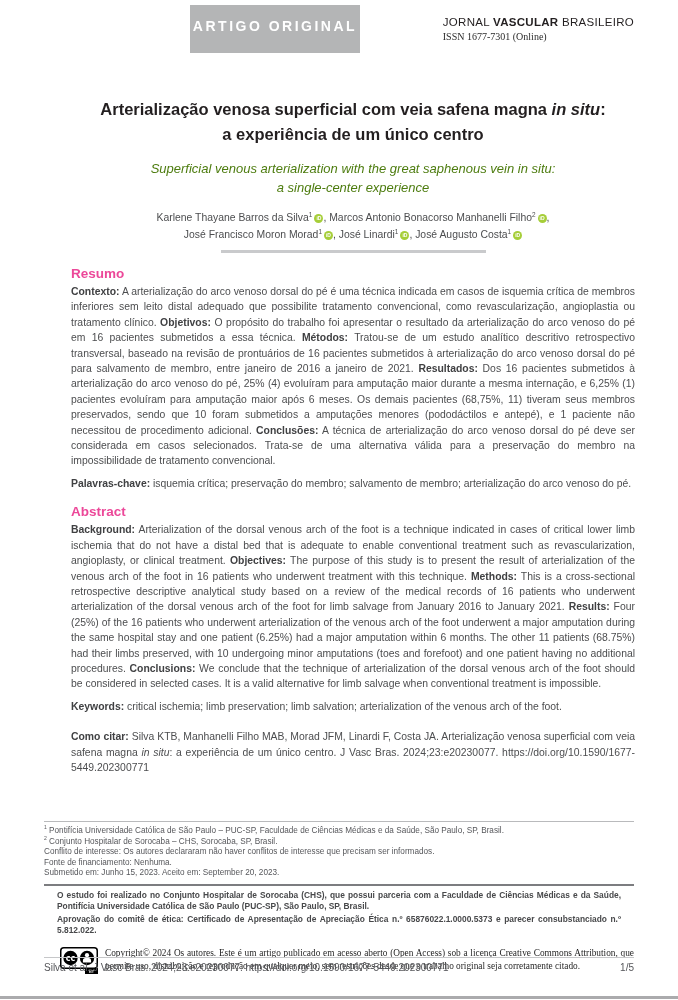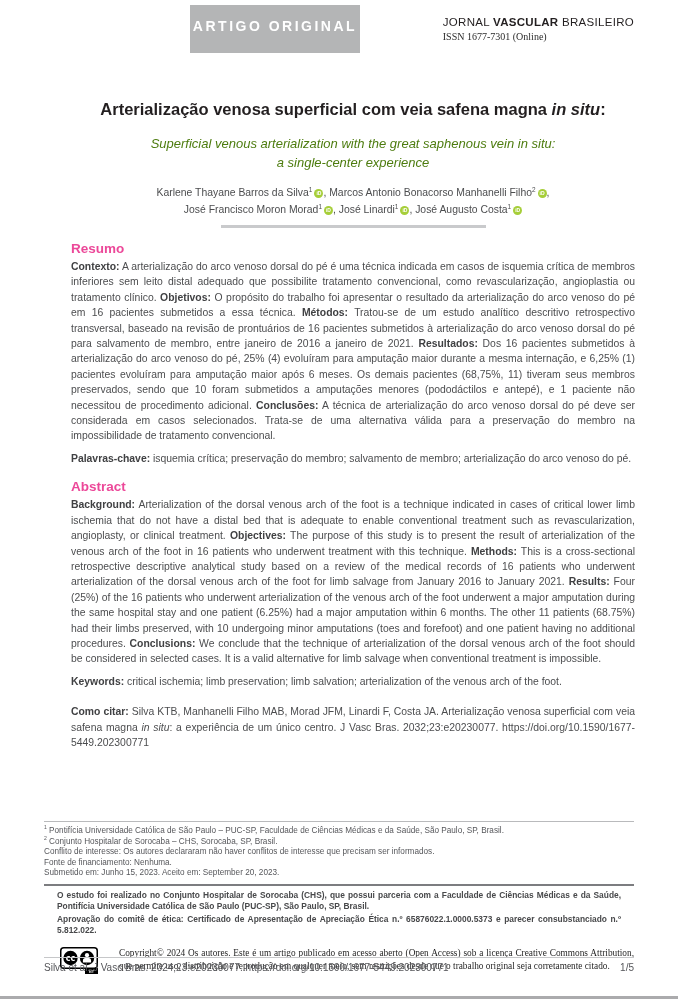--- a/index.html
+++ b/index.html
@@ -33,21 +33,21 @@
   .cite{margin-top:15px;}
   .doi{overflow-wrap:anywhere;}
 
   
   .backmatter{position:absolute;left:44px;top:821px;width:590px;}
   .rule1{border-top:1px solid #b9babc;}
   .footnotes{margin-top:4px;font-size:8.2px;line-height:10.6px;color:#56575b;}
   .rule2{margin-top:5px;height:2px;background:#7c7d80;}
   .study{margin:4px 13px 0;font-size:8.4px;line-height:11px;font-weight:bold;color:#48494b;text-align:justify;}
   .ethics{margin-top:2px;}
-  .copyright{margin-top:11px;display:flex;gap:21px;align-items:flex-start;
+  .copyright{margin-top:11px;display:flex;gap:7px;align-items:flex-start;
              font-family:"Liberation Serif",serif;font-size:9.3px;line-height:12.6px;color:#1f1f1f;text-align:justify;padding-left:16px;}
   .ccbadge{flex:0 0 auto;}
 
   
   .footer{position:absolute;left:44px;right:44px;top:957px;border-top:1px solid #c6c7c9;padding-top:4px;
           display:flex;justify-content:space-between;font-size:10px;color:#55565a;}
   .bottombar{position:absolute;left:0;right:0;bottom:1px;height:3px;background:#ababad;}
 </style>
 </head>
 <body>
@@ -57,21 +57,21 @@
   <div class="type-badge">
     <span>ARTIGO ORIGINAL</span>
   </div>
   <div class="masthead">
     <div class="jname"><span>JORNAL </span><b>VASCULAR</b><span> BRASILEIRO</span></div>
     <div class="issn">ISSN 1677-7301 (Online)</div>
   </div>
 
   <div class="main">
 
-    <div class="title"><span>Arterialização venosa superficial com veia safena magna </span><i>in situ</i><span>:</span><br></div>
+    <div class="title"><span>Arterialização venosa superficial com veia safena magna </span><i>in situ</i><span>:</span><br><span>a experiência de um único centro</span></div>
 
     <div class="title-en"><span>Superficial venous arterialization with the great saphenous vein in situ:</span><br><span>a single-center experience</span></div>
 
     <div class="authors">
       <div>
         <span>Karlene Thayane Barros da Silva</span><sup>1</sup><span class="orcid">iD</span><span>, </span>
         <span>Marcos Antonio Bonacorso Manhanelli Filho</span><sup>2</sup><span class="orcid">iD</span><span>,</span>
       </div>
       <div>
         <span>José Francisco Moron Morad</span><sup>1</sup><span class="orcid">iD</span><span>, </span>
@@ -83,21 +83,21 @@
     <div class="divider"></div>
 
     <h2 class="sec">Resumo</h2>
     <p class="body-p"><b>Contexto:</b><span> A arterialização do arco venoso dorsal do pé é uma técnica indicada em casos de isquemia crítica de membros inferiores sem leito distal adequado que possibilite tratamento convencional, como revascularização, angioplastia ou tratamento clínico. </span><b>Objetivos:</b><span> O propósito do trabalho foi apresentar o resultado da arterialização do arco venoso do pé em 16 pacientes submetidos a essa técnica. </span><b>Métodos:</b><span> Tratou-se de um estudo analítico descritivo retrospectivo transversal, baseado na revisão de prontuários de 16 pacientes submetidos à arterialização do arco venoso dorsal do pé para salvamento de membro, entre janeiro de 2016 a janeiro de 2021. </span><b>Resultados:</b><span> Dos 16 pacientes submetidos à arterialização do arco venoso do pé, 25% (4) evoluíram para amputação maior durante a mesma internação, e 6,25% (1) pacientes evoluíram para amputação maior após 6 meses. Os demais pacientes (68,75%, 11) tiveram seus membros preservados, sendo que 10 foram submetidos a amputações menores (pododáctilos e antepé), e 1 paciente não necessitou de procedimento adicional. </span><b>Conclusões:</b><span> A técnica de arterialização do arco venoso dorsal do pé deve ser considerada em casos selecionados. Trata-se de uma alternativa válida para a preservação do membro na impossibilidade de tratamento convencional.</span></p>
     <p class="body-p kw"><b>Palavras-chave:</b><span> isquemia crítica; preservação do membro; salvamento de membro; arterialização do arco venoso do pé.</span></p>
 
     <h2 class="sec">Abstract</h2>
     <p class="body-p"><b>Background:</b><span> Arterialization of the dorsal venous arch of the foot is a technique indicated in cases of critical lower limb ischemia that do not have a distal bed that is adequate to enable conventional treatment such as revascularization, angioplasty, or clinical treatment. </span><b>Objectives:</b><span> The purpose of this study is to present the result of arterialization of the venous arch of the foot in 16 patients who underwent treatment with this technique. </span><b>Methods:</b><span> This is a cross-sectional retrospective descriptive analytical study based on a review of the medical records of 16 patients who underwent arterialization of the dorsal venous arch of the foot for limb salvage from January 2016 to January 2021. </span><b>Results:</b><span> Four (25%) of the 16 patients who underwent arterialization of the venous arch of the foot underwent a major amputation during the same hospital stay and one patient (6.25%) had a major amputation within 6 months. The other 11 patients (68.75%) had their limbs preserved, with 10 undergoing minor amputations (toes and forefoot) and one patient having no additional procedures. </span><b>Conclusions:</b><span> We conclude that the technique of arterialization of the dorsal venous arch of the foot should be considered in selected cases. It is a valid alternative for limb salvage when conventional treatment is impossible.</span></p>
     <p class="body-p kw"><b>Keywords:</b><span> critical ischemia; limb preservation; limb salvation; arterialization of the venous arch of the foot.</span></p>
 
-    <p class="body-p cite"><b>Como citar:</b><span> Silva KTB, Manhanelli Filho MAB, Morad JFM, Linardi F, Costa JA. Arterialização venosa superficial com veia safena magna </span><i>in situ</i><span>: a experiência de um único centro. J Vasc Bras. 2032;23:e20230077. </span><span class="doi">https://doi.org/10.1590/1677-5449.202300771</span></p>
+    <p class="body-p cite"><b>Como citar:</b><span> Silva KTB, Manhanelli Filho MAB, Morad JFM, Linardi F, Costa JA. Arterialização venosa superficial com veia safena magna </span><i>in situ</i><span>: a experiência de um único centro. J Vasc Bras. 2024;23:e20230077. </span><span class="doi">https://doi.org/10.1590/1677-5449.202300771</span></p>
 
   </div>
 
   <div class="backmatter">
     <div class="rule1"></div>
     <div class="footnotes">
       <div><sup>1</sup><span> Pontifícia Universidade Católica de São Paulo – PUC-SP, Faculdade de Ciências Médicas e da Saúde, São Paulo, SP, Brasil.</span></div>
       <div><sup>2</sup><span> Conjunto Hospitalar de Sorocaba – CHS, Sorocaba, SP, Brasil.</span></div>
       <div>Conflito de interesse: Os autores declararam não haver conflitos de interesse que precisam ser informados.</div>
       <div>Fonte de financiamento: Nenhuma.</div>

